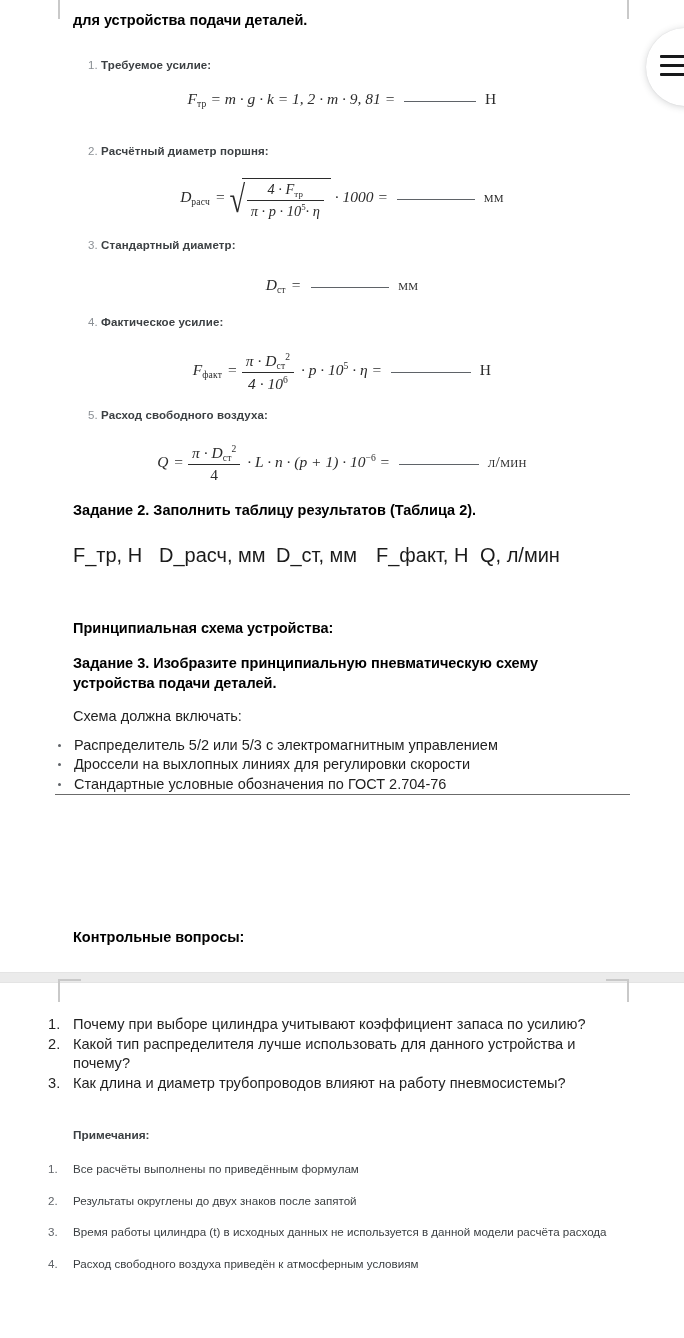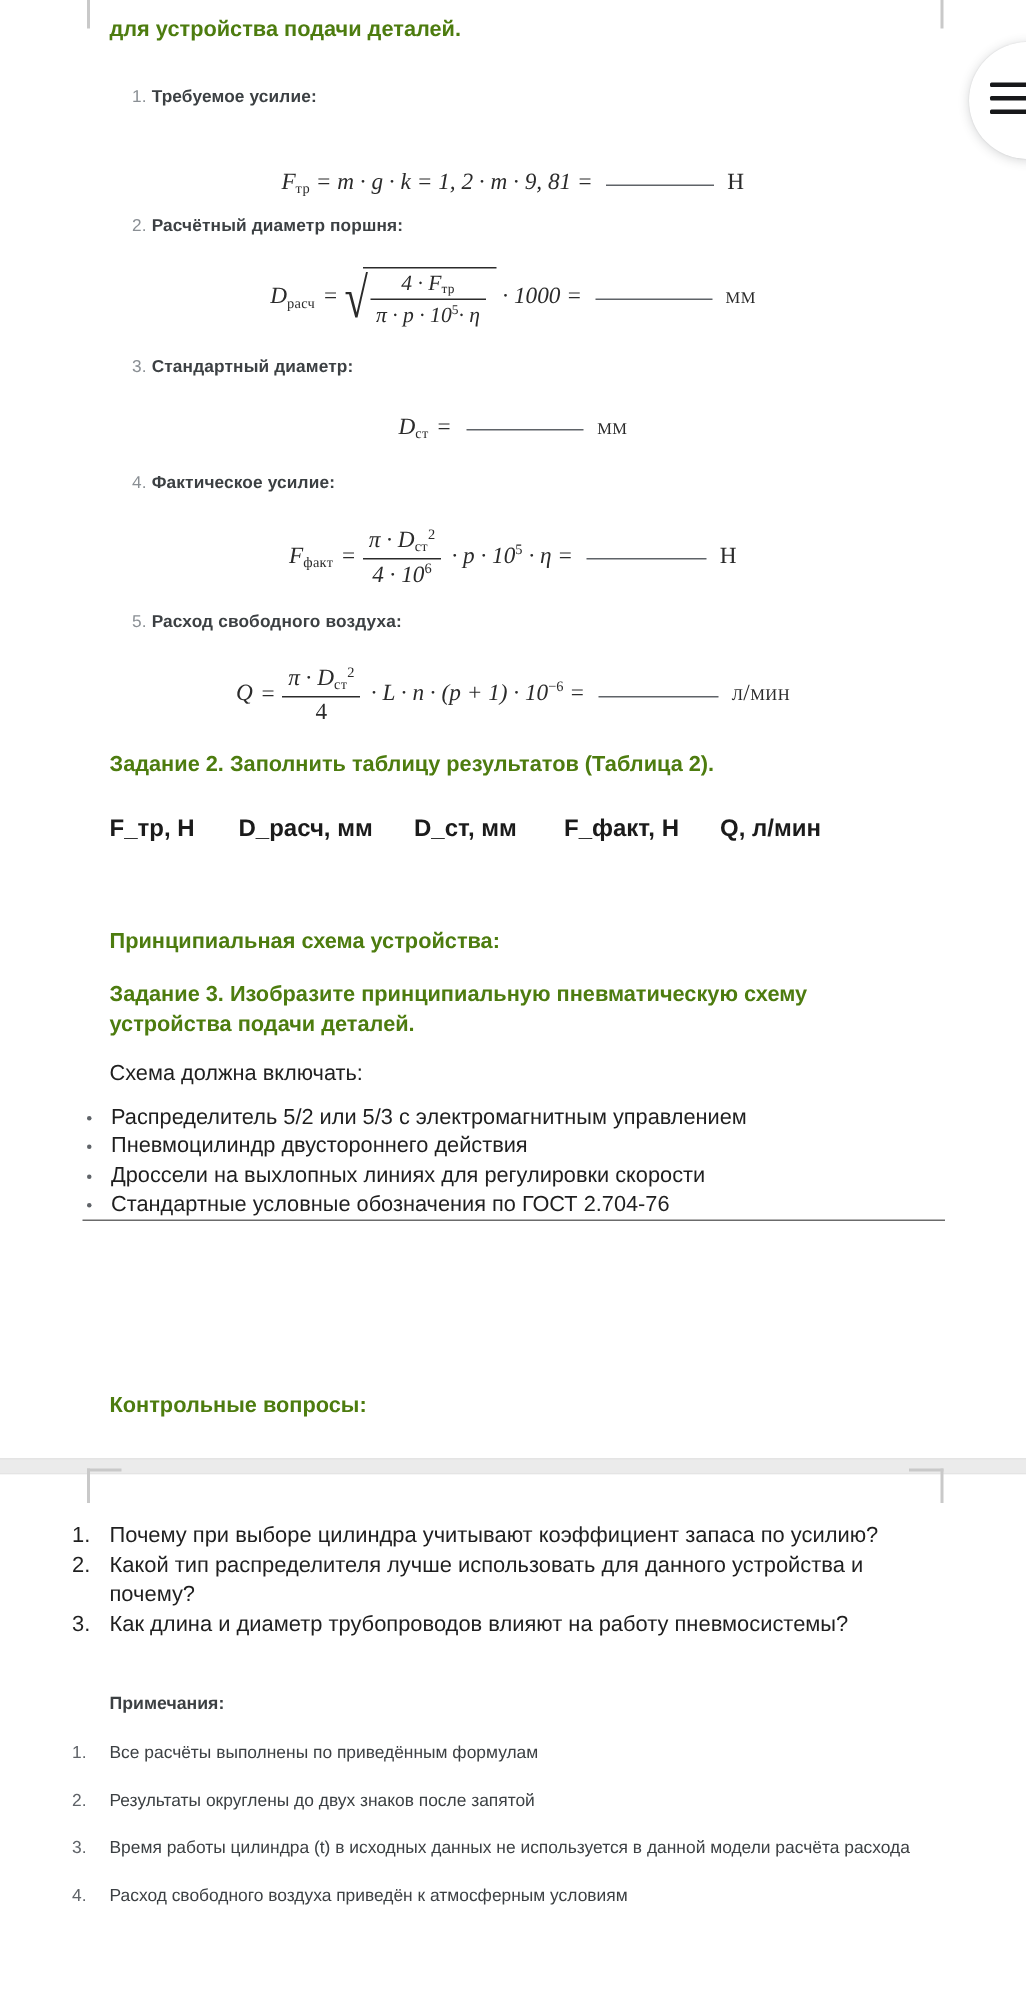--- a/index.html
+++ b/index.html
@@ -46,21 +46,21 @@
   }
   .corner.tl { border-left: 2px solid #c9c9c9;  border-top: 2px solid #c9c9c9; }
   .corner.tr { border-right: 2px solid #c9c9c9; border-top: 2px solid #c9c9c9; }
 
   
   .content { position: relative; }
 
   .h-bold {
     font-size: 14.5px;
     font-weight: 700;
-    color: #4d7c0f;
+    color: #000000;
     line-height: 1.38;
   }
   .p-reg {
     font-size: 14.5px;
     font-weight: 400;
     color: #1f1f1f;
     line-height: 1.38;
   }
 
   
@@ -129,22 +129,22 @@
     line-height: 0;
   }
   .radical > .rad-body {
     display: inline-block;
     border-top: 1.1px solid #2b2b2b;
     padding: 2px 4px 0 2px;
   }
 
   
   .tbl-head {
-    font-size: 16px;
-    font-weight: 700;
+    font-size: 20px;
+    font-weight: 400;
     color: #1b1b1b;
     display: flex;
   }
   .tbl-head > span { white-space: nowrap; }
 
   
   ul.bullets {
     list-style: none;
     margin: 0;
     padding: 0;
@@ -256,21 +256,21 @@
 
   <div class="content">
 
     <div class="h-bold" style="position:absolute; left:73px; top:10px; width:520px;">для устройства подачи деталей.</div>
 
     <div class="step-label" style="position:absolute; left:88px; top:59px;">
       <span class="step-num">1.</span>
       <span>Требуемое усилие:</span>
     </div>
 
-    <div class="math" style="position:absolute; left:0; top:113px; width:684px; font-size:15.5px;">
+    <div class="math" style="position:absolute; left:0; top:90px; width:684px; font-size:15.5px;">
       <span class="mi">F</span><sub class="msub">тр</sub>
       <span class="mi">= m · g · k = 1, 2 · m · 9, 81 =</span>
       <span class="blank" style="width:72px;"></span>
       <span class="unit">Н</span>
     </div>
 
     <div class="step-label" style="position:absolute; left:88px; top:145px;">
       <span class="step-num">2.</span>
       <span>Расчётный диаметр поршня:</span>
     </div>
@@ -337,21 +337,20 @@
 
     <div class="h-bold" style="position:absolute; left:73px; top:653px; width:520px;">
       <span>Задание 3. Изобразите принципиальную пневматическую схему</span>
       <span>устройства подачи деталей.</span>
     </div>
 
     <div class="p-reg" style="position:absolute; left:73px; top:706px;">Схема должна включать:</div>
 
     <ul class="bullets" style="position:absolute; left:55px; top:736px; width:575px;">
       <li>Распределитель 5/2 или 5/3 с электромагнитным управлением</li>
-      <li>Пневмоцилиндр двустороннего действия</li>
       <li>Дроссели на выхлопных линиях для регулировки скорости</li>
       <li class="rule-under">Стандартные условные обозначения по ГОСТ 2.704-76</li>
     </ul>
 
     <div class="h-bold" style="position:absolute; left:73px; top:927px;">Контрольные вопросы:</div>
 
   </div>
 </div>
 
 <div class="page-gap"></div>

